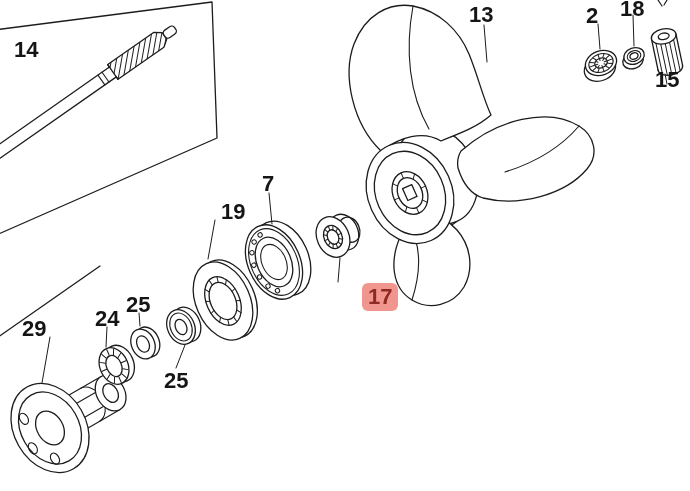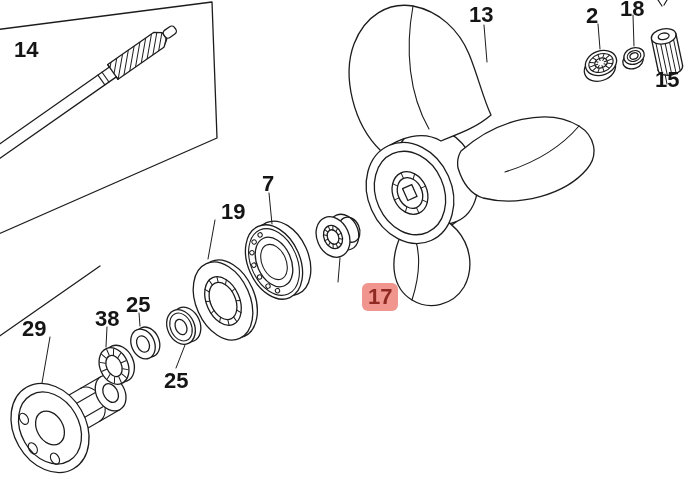--- a/index.html
+++ b/index.html
@@ -188,17 +188,17 @@
 
   <span class="part-label" style="left:14px;top:38px">14</span>
   <span class="part-label" style="left:221px;top:200px">19</span>
   <span class="part-label" style="left:262px;top:172px">7</span>
   <span class="part-label highlighted" style="left: 322px; top: 283px; background: rgb(240, 150, 142); color: rgb(143, 42, 34);">17</span>
   <span class="part-label" style="left:469px;top:3px">13</span>
   <span class="part-label" style="left:586px;top:4px">2</span>
   <span class="part-label" style="left:620px;top:-3px">18</span>
   <span class="part-label" style="left:655px;top:68px">15</span>
   <span class="part-label" style="left:22px;top:317px">29</span>
-  <span class="part-label" style="left:95px;top:307px">38</span>
+  <span class="part-label" style="left:95px;top:307px">24</span>
   <span class="part-label" style="left:126px;top:293px">25</span>
   <span class="part-label" style="left:164px;top:369px">25</span>
 
 </div>
 
 </body></html>

